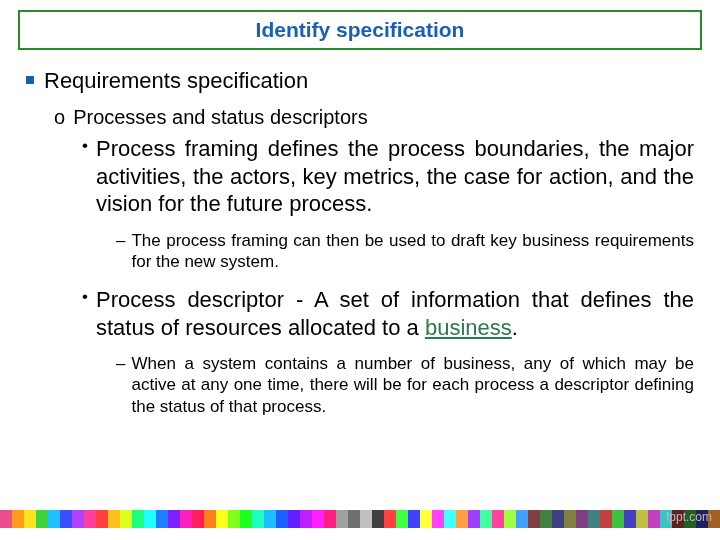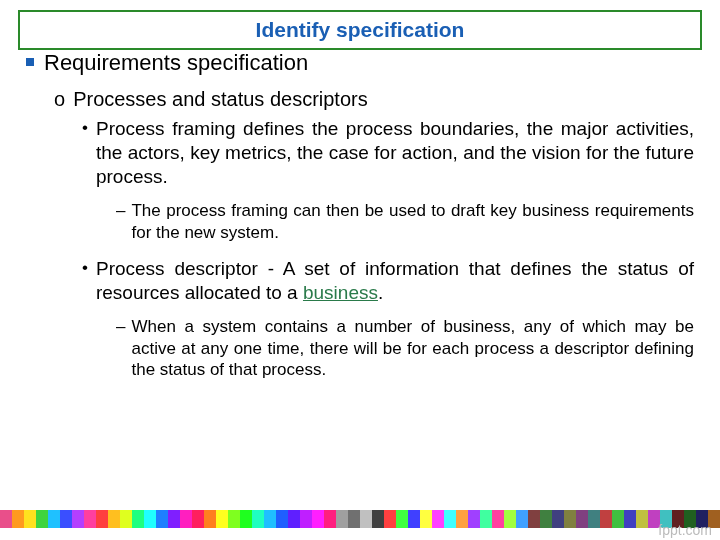--- a/index.html
+++ b/index.html
@@ -16,21 +16,21 @@
     border: 2px solid #2a8a2a;
     padding: 6px 0;
     text-align: center;
   }
   .title-text {
     color: #1a5fb4;
     font-size: 21px;
     font-weight: bold;
   }
   .content {
-    padding: 0 26px 0 26px;
+    padding: 18px 26px 0 26px;
     color: #000;
   }
   .lvl1 {
     display: flex;
     align-items: flex-start;
     margin-bottom: 12px;
   }
   .lvl1-bullet {
     width: 8px;
     height: 8px;
@@ -63,21 +63,21 @@
     margin-left: 56px;
     margin-bottom: 12px;
   }
   .lvl3-bullet {
     font-size: 17px;
     margin-right: 8px;
     margin-top: 1px;
     flex-shrink: 0;
   }
   .lvl3-text {
-    font-size: 19px;
+    font-size: 22px;
     text-align: justify;
     line-height: 1.25;
   }
   .lvl4 {
     display: flex;
     align-items: flex-start;
     margin-left: 90px;
     margin-bottom: 14px;
   }
   .lvl4-bullet {
@@ -101,23 +101,23 @@
     left: 0;
     width: 100%;
     height: 18px;
     display: flex;
   }
   .footer-strip > div {
     flex: 1;
   }
   .watermark {
     position: absolute;
-    bottom: 2px;
+    bottom: 16px;
     right: 8px;
-    font-size: 14px;
+    font-size: 12px;
     color: #bbb;
   }
 </style>
 </head>
 <body>
 
 <div class="title-box">
   <span class="title-text">Identify specification</span>
 </div>
 

